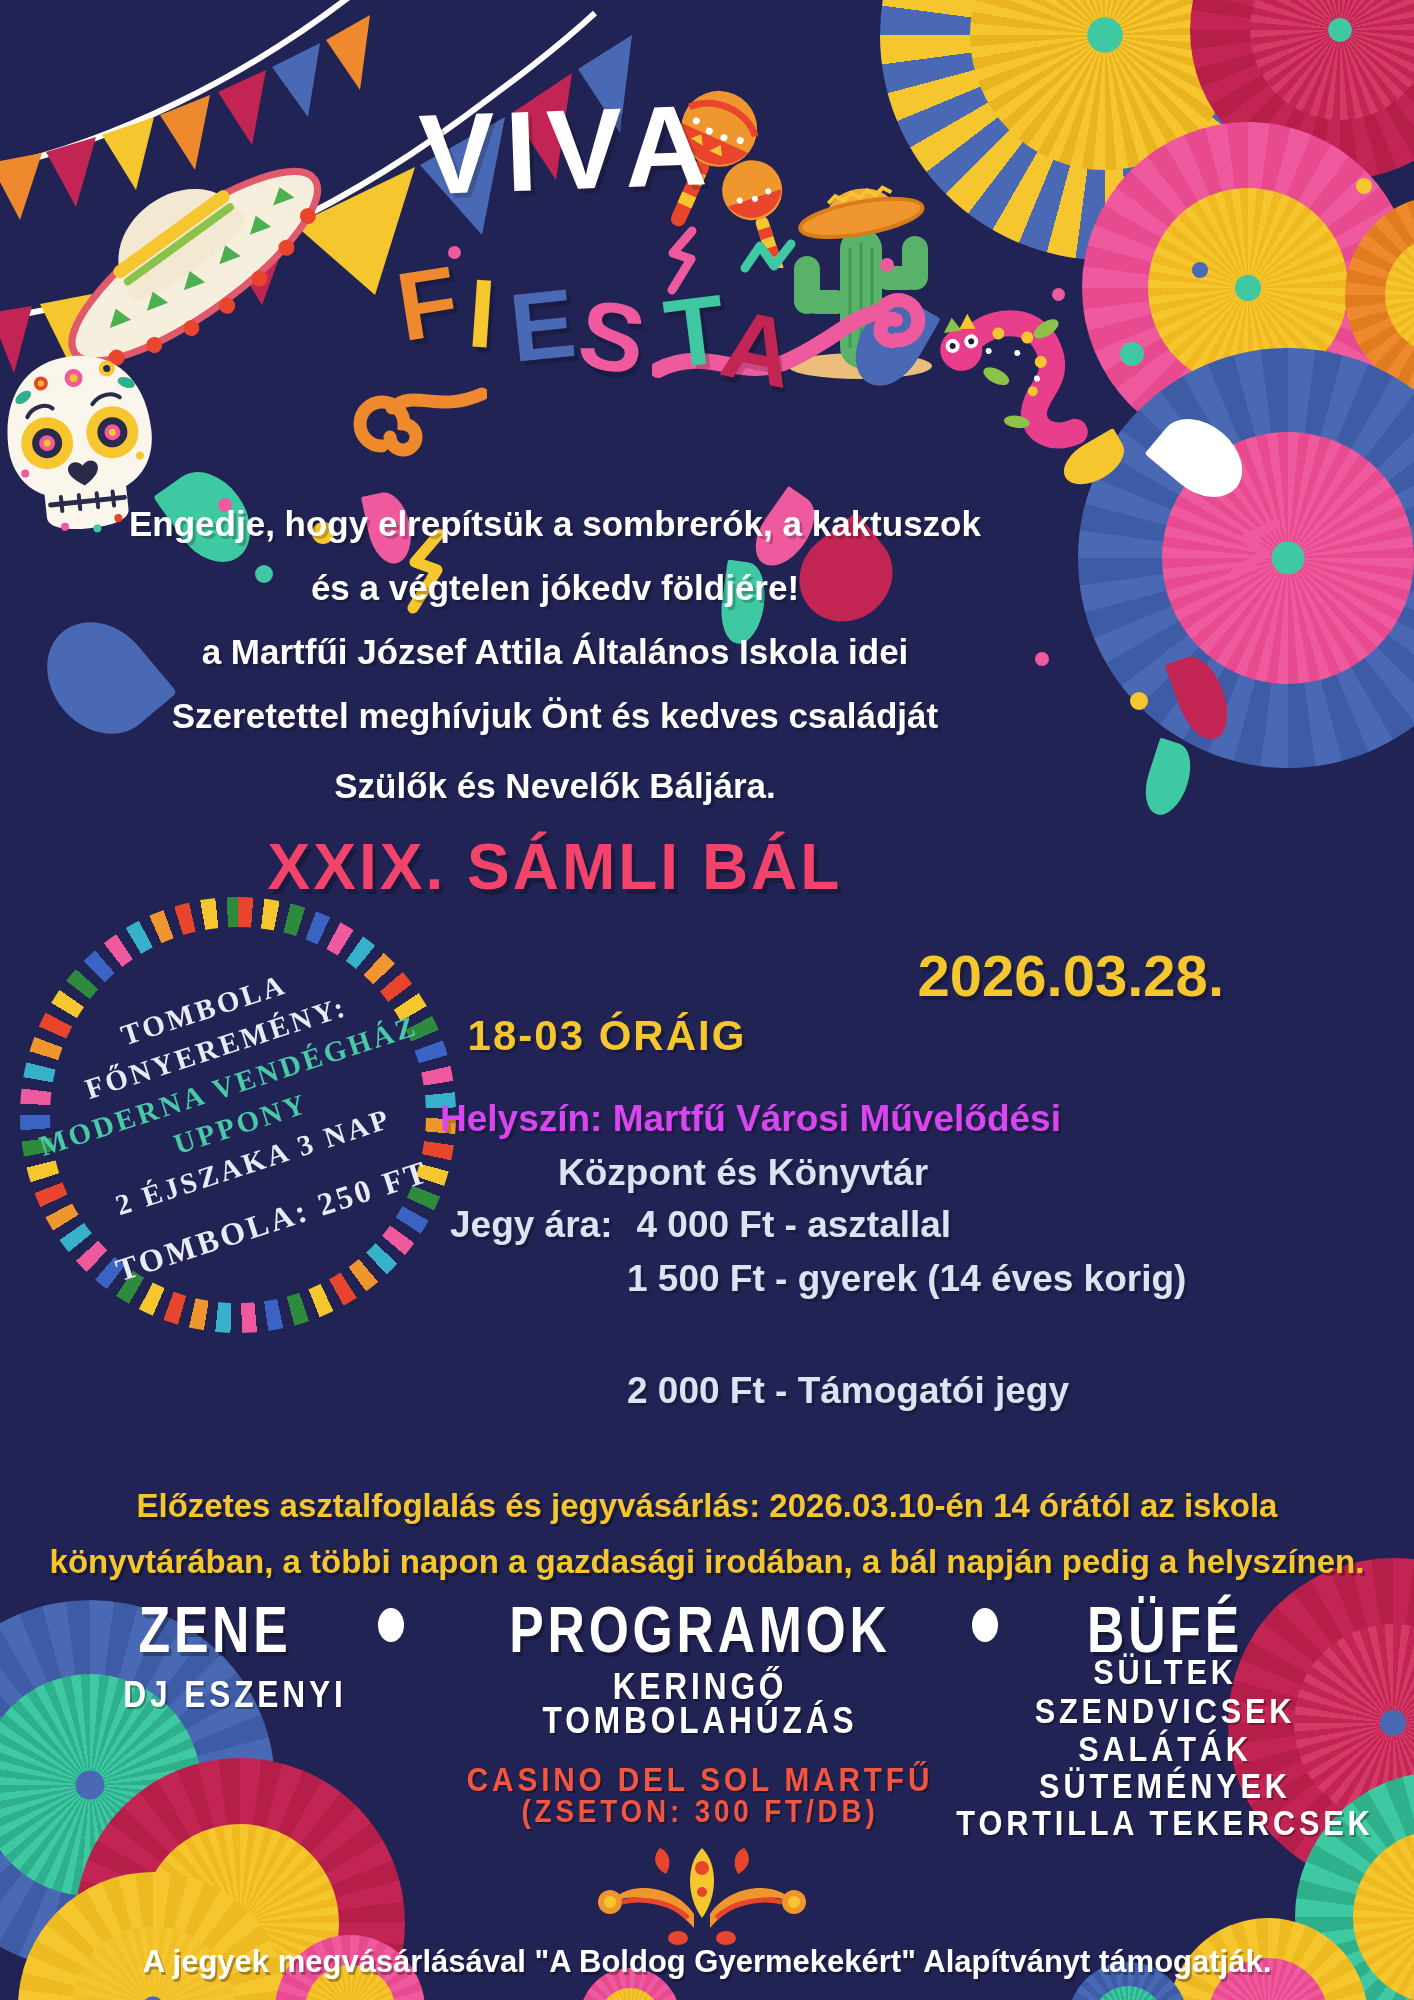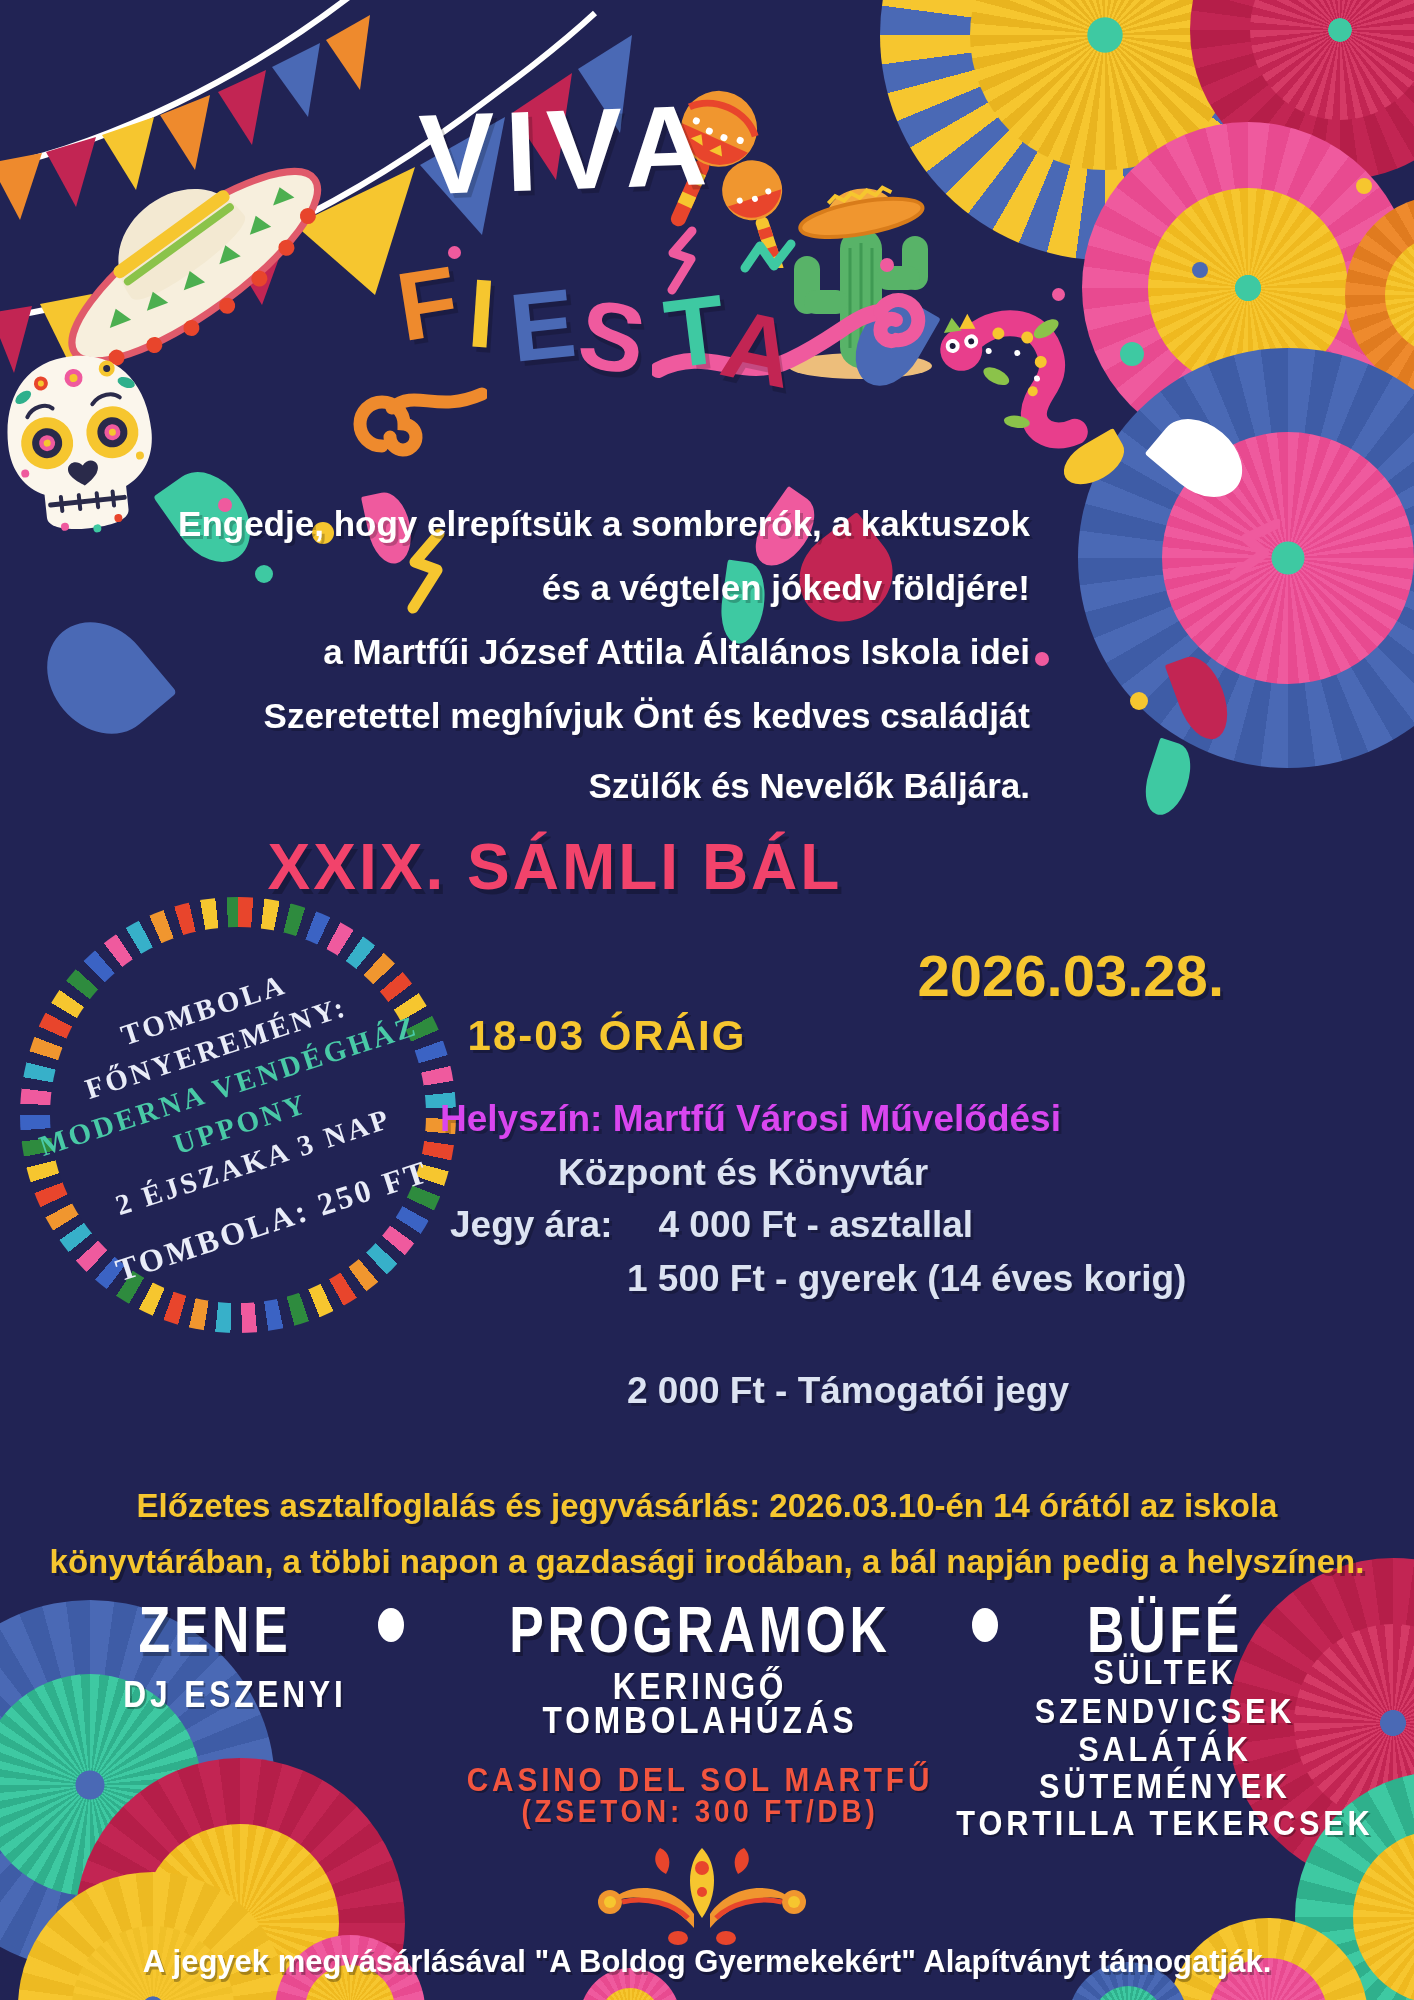--- a/index.html
+++ b/index.html
@@ -41,36 +41,36 @@
   .fiesta{position:absolute;left:398px;top:248px;display:flex;gap:12px;font-weight:800;font-size:97px;
           text-shadow:4px 5px 0 rgba(0,0,0,0.18);}
   .fiesta span{display:inline-block;}
   .fl0{color:#EE8A2D;transform:rotate(-9deg);}
   .fl1{color:#F6C62F;transform:rotate(4deg) translateY(10px);}
   .fl2{color:#4A69B5;transform:rotate(-6deg) translateY(22px);}
   .fl3{color:#EF5A9E;transform:rotate(9deg) translateY(34px);}
   .fl4{color:#3EC9A2;transform:rotate(-7deg) translateY(28px);}
   .fl5{color:#C22553;transform:rotate(12deg) translateY(46px);}
 
-  .intro{position:absolute;left:80px;top:492px;width:950px;text-align:right;color:#ffffff;
+  .intro{position:absolute;left:80px;top:492px;width:950px;text-align:center;color:#ffffff;
          font-size:35px;font-weight:700;line-height:64px;text-shadow:3px 3px 0 rgba(0,0,0,0.22);}
   .intro div:last-child{margin-top:6px;}
 
   .event-title{position:absolute;left:0;top:830px;width:1110px;text-align:center;color:#F2436B;
          font-size:64px;font-weight:800;letter-spacing:3px;text-shadow:4px 5px 0 rgba(0,0,0,0.25);}
   .date{position:absolute;left:0;top:942px;width:1224px;text-align:right;color:#F6C62F;
          font-size:58px;font-weight:800;text-shadow:3px 4px 0 rgba(0,0,0,0.25);}
   .time{position:absolute;left:0;top:1012px;width:1214px;text-align:center;color:#F6C62F;
          font-size:42px;font-weight:800;letter-spacing:2px;text-shadow:3px 3px 0 rgba(0,0,0,0.25);}
 
   .venue1{position:absolute;left:440px;top:1098px;color:#d946ef;font-size:37px;font-weight:700;
           text-shadow:3px 3px 0 rgba(0,0,0,0.22);}
   .venue2{position:absolute;left:558px;top:1152px;color:#DCE3F2;font-size:37px;font-weight:700;
           text-shadow:3px 3px 0 rgba(0,0,0,0.22);}
-  .price-row{position:absolute;left:450px;top:1204px;display:flex;gap:46px;color:#DCE3F2;
+  .price-row{position:absolute;left:450px;top:1204px;display:flex;gap:24px;color:#DCE3F2;
           font-size:37px;font-weight:700;text-shadow:3px 3px 0 rgba(0,0,0,0.22);}
   .price-item{position:absolute;left:597px;color:#DCE3F2;font-size:37px;font-weight:700;
           text-shadow:3px 3px 0 rgba(0,0,0,0.22);white-space:nowrap;margin-left:30px;}
 
   .note{position:absolute;left:37px;top:1478px;width:1340px;text-align:center;color:#F6C62F;
         font-size:33px;font-weight:700;line-height:56px;text-shadow:3px 3px 0 rgba(0,0,0,0.3);}
 
   .colhead{position:absolute;color:#ffffff;font-weight:700;font-size:55px;letter-spacing:4px;
            text-align:center;transform:scale(0.94,1.18);transform-origin:center top;
            text-shadow:3px 3px 0 rgba(0,0,0,0.3);white-space:nowrap;}

